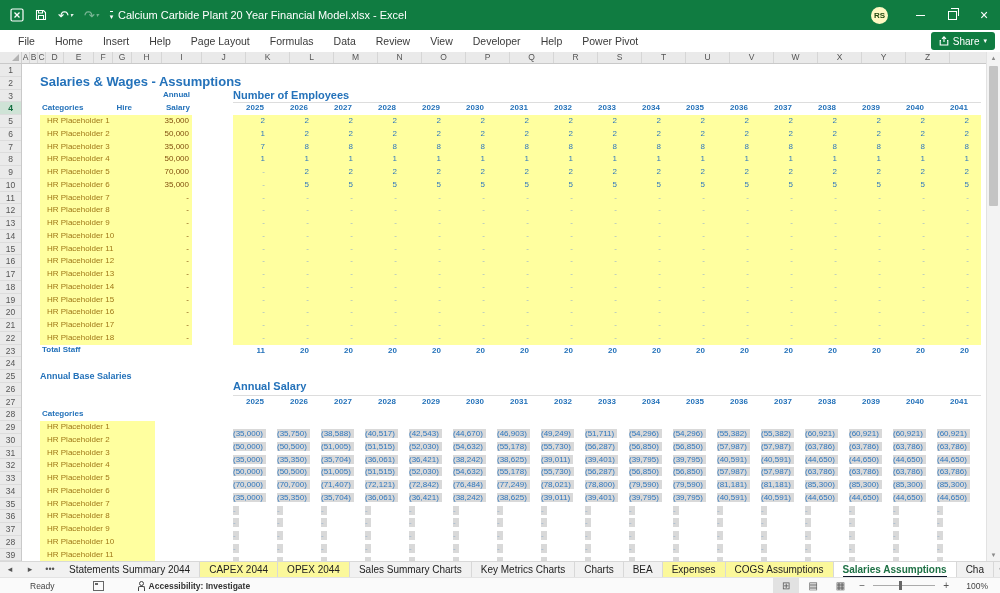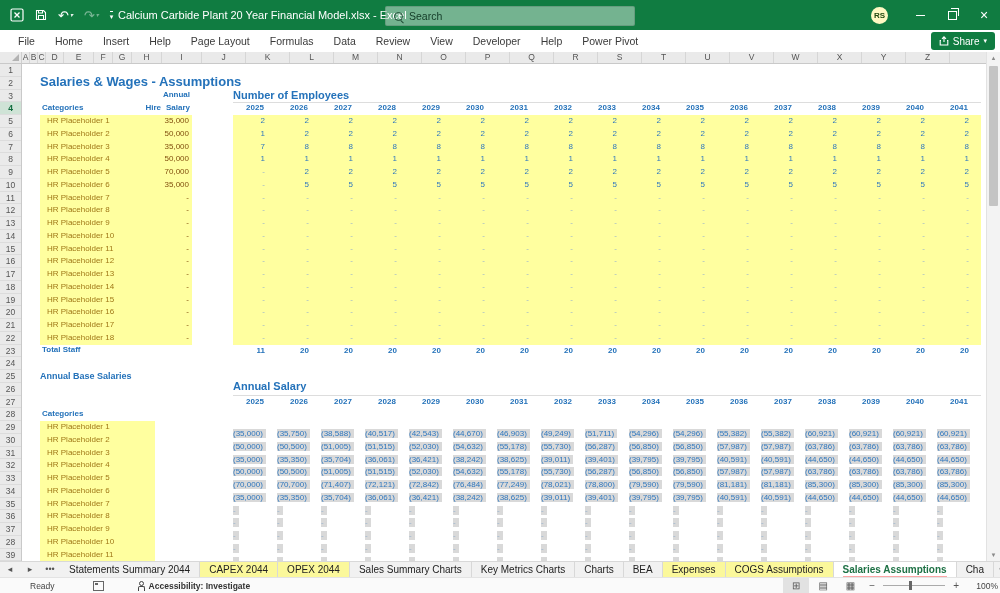--- a/index.html
+++ b/index.html
@@ -50,21 +50,21 @@
   .rn.sel{background:#CFE3D6;color:#0E6B3C;font-weight:bold;}
 
   .abs{position:absolute;}
   .blue-title{color:#2472BA;font-weight:bold;white-space:nowrap;}
   .bhead{color:#2472BA;font-weight:bold;font-size:8px;line-height:12.75px;white-space:nowrap;}
   #page-title{left:40px;top:10px;font-size:13px;}
   #emp-title{left:233px;top:25px;font-size:11px;width:748px;height:13px;border-bottom:1px solid #DDD;}
   #sal-title{left:233px;top:316px;font-size:11px;width:748px;height:15px;border-bottom:1px solid #DDD;}
   #lbl-annualbase{left:40px;top:306px;font-size:9px;}
   #h-categories{left:42px;top:38px;}
-  #h-hire{left:113px;top:38px;width:48px;text-align:right;}
+  #h-hire{left:84px;top:38px;width:48px;text-align:right;}
   #h-annsal{left:150px;top:25px;width:40px;text-align:right;line-height:12.5px;white-space:normal;}
   #h-categories2{left:42px;top:344px;}
   #lbl-total{left:42px;top:280px;}
 
   .yearrow{position:absolute;left:233px;display:flex;}
   .yh{width:44px;flex:none;text-align:center;font-size:8px;font-weight:bold;color:#2472BA;line-height:12.75px;}
 
   #emp-left{position:absolute;left:40px;top:51px;width:152px;background:#FFFF9F;}
   #sal-left{position:absolute;left:40px;top:357px;width:115px;background:#FFFF9F;}
   .lrow{height:12.75px;position:relative;}
@@ -92,39 +92,39 @@
   #vthumb{position:absolute;left:2px;top:14px;width:9px;height:140px;background:#C4C4C4;border-radius:1px;}
   .varrow.bottom{position:absolute;bottom:0;left:0;right:0;}
 
   
   #tabsbar{position:absolute;top:561px;left:0;right:0;height:16px;background:#F1F1F1;border-top:1px solid #D8D8D8;
            display:flex;align-items:stretch;font-size:10px;box-sizing:border-box;}
   .tnav{width:20px;text-align:center;color:#555;line-height:15px;flex:none;font-size:9px;}
   .stab{padding:0 9px;line-height:15px;color:#222;border-right:1px solid #D8D8D8;white-space:nowrap;flex:none;}
   .stab.yellow{background:#FBF89B;}
   .stab.active{background:#FFF;color:#1E7145;font-weight:bold;}
-  .stab.active .ul{border-bottom:2px solid #fca5a5;display:inline-block;line-height:12px;}
+  .stab.active .ul{border-bottom:2px solid #0f172a;display:inline-block;line-height:12px;}
 
   
   #statusbar{position:absolute;top:577px;left:0;right:0;height:16px;background:#FAFAFA;border-top:1px solid #E3E3E3;
              display:flex;align-items:center;font-size:8.5px;color:#444;box-sizing:border-box;}
   #ready{margin-left:30px;}
   .sicon{margin-left:38px;width:9px;height:8px;border:1px solid #666;position:relative;flex:none;}
   .sicon:after{content:"";position:absolute;left:1px;top:1px;width:3px;height:2px;background:#666;}
   .person{margin-left:32px;width:9px;height:10px;position:relative;flex:none;}
   .person:before{content:"";position:absolute;left:3px;top:0;width:3px;height:3px;border-radius:50%;border:1px solid #444;}
   .person:after{content:"";position:absolute;left:2px;top:5px;width:5px;height:4px;border:1px solid #444;border-bottom:none;border-radius:2px 2px 0 0;}
   #acc-label{margin-left:4px;font-weight:bold;color:#333;}
   #sbright{margin-left:auto;display:flex;align-items:center;gap:0;}
   .vicon{font-size:10px;color:#555;padding:0 9px;line-height:15px;}
   .vicon.on{background:#E2E2E2;}
   .zbtn{font-size:10px;color:#555;padding:0 5px;}
   #ztrack{width:62px;height:1px;background:#ABABAB;position:relative;margin:0 3px;}
   #zthumb{position:absolute;left:26px;top:-4px;width:3px;height:9px;background:#666;}
-  #zoomlabel{width:34px;text-align:right;padding-right:2px;}
+  #zoomlabel{width:34px;text-align:right;padding-right:12px;}
 </style>
 </head>
 <body>
 
 <div id="app">
 
   <div id="titlebar">
     <div class="qat">
       <span class="qbtn">
         <svg width="14" height="14" viewBox="0 0 14 14">
@@ -137,24 +137,20 @@
             <path d="M1.5 1.5 h7 l2 2 v7 h-9 z" fill="none" stroke="#fff" stroke-width="1.1"></path>
             <rect x="3.5" y="6.5" width="5" height="4" fill="none" stroke="#fff" stroke-width="1"></rect>
             <rect x="3.5" y="1.5" width="4" height="2.5" fill="none" stroke="#fff" stroke-width="1"></rect>
           </svg>
       </span>
       <span class="qbtn">↶<i class="dd">▾</i></span>
       <span class="qbtn disabled">↷<i class="dd">▾</i></span>
       <span class="qbtn" style="font-size:7px;border-top:1px solid #fff;padding-top:1px;">▾</span>
     </div>
     <span id="doc-title">Calcium Carbide Plant 20 Year Financial Model.xlsx  -  Excel</span>
-    <div id="searchbox">
-      <span class="mag"></span>
-      <span>Search</span>
-    </div>
     <div class="winctrl">
       <span id="avatar">RS</span>
       <span class="wbtn">
           <span class="min-glyph"></span>
         </span>
       <span class="wbtn">
           <span class="restore-glyph"></span>
         </span>
       <span class="wbtn" style="font-size:14px;">×</span>
     </div>

